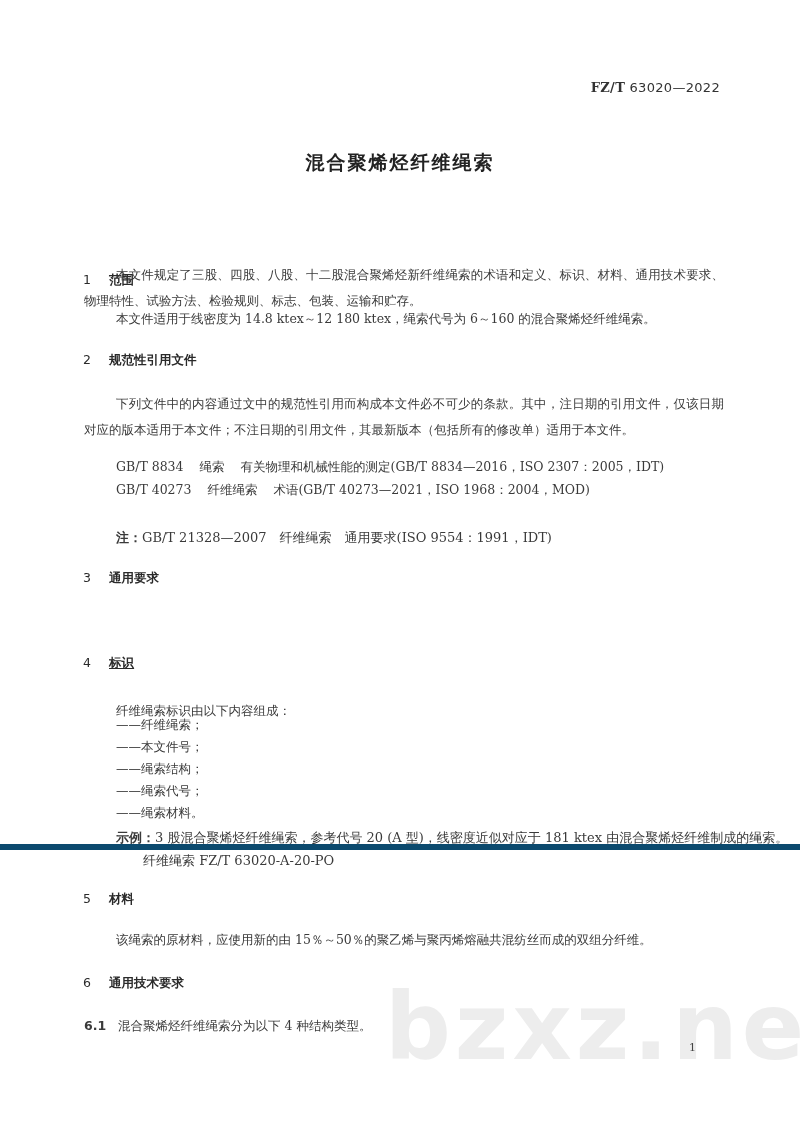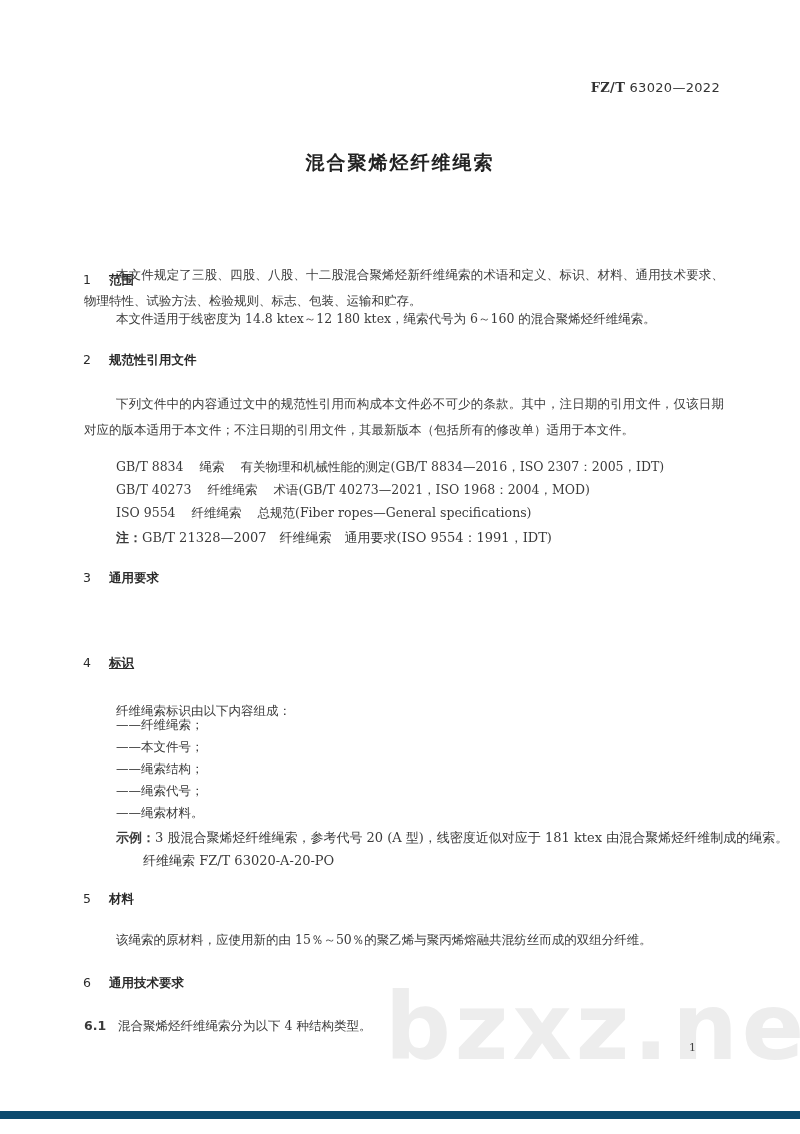--- a/index.html
+++ b/index.html
@@ -11,23 +11,23 @@
       width: 800px;
       height: 1134px;
       position: relative;
       overflow: hidden;
       font-family: "DejaVu Serif", "Liberation Serif", serif;
       color: #333333;
     }
     .page {
       position: absolute;
       left: 0; top: 0;
-      width: 800px; height: 1119px;
+      width: 800px; height: 850px;
       background: #ffffff;
-      border-bottom: 8px solid #0c4a6e;
+      border-bottom: 6px solid #0c4a6e;
       box-sizing: border-box;
     }
     .std-number {
       position: absolute;
       right: 80px;
       top: 80px;
       font-family: "DejaVu Sans", "Liberation Sans", sans-serif;
       font-size: 13px;
       color: #333;
       letter-spacing: 0.3px;
@@ -120,23 +120,20 @@
     <span class="num">2</span><span>规范性引用文件</span>
   </div>
   <div class="para indent" style="top:391px;">下列文件中的内容通过文中的规范性引用而构成本文件必不可少的条款。其中，注日期的引用文件，仅该日期对应的版本适用于本文件；不注日期的引用文件，其最新版本（包括所有的修改单）适用于本文件。</div>
 
   <div class="line" style="left:116px;top:459px;">
     <span>GB/T 8834</span><span class="gap"></span><span>绳索</span><span class="gap"></span><span>有关物理和机械性能的测定(GB/T 8834—2016，ISO 2307：2005，IDT)</span>
   </div>
   <div class="line" style="left:116px;top:482px;">
     <span>GB/T 40273</span><span class="gap"></span><span>纤维绳索</span><span class="gap"></span><span>术语(GB/T 40273—2021，ISO 1968：2004，MOD)</span>
   </div>
-  <div class="line" style="left:116px;top:505px;">
-    <span>ISO 9554</span><span class="gap"></span><span>纤维绳索</span><span class="gap"></span><span>总规范(Fiber ropes—General specifications)</span>
-  </div>
   <div class="line small" style="left:116px;top:529px;">
     <span class="note-label">注：</span><span>GB/T 21328—2007　纤维绳索　通用要求(ISO 9554：1991，IDT)</span>
   </div>
 
   <div class="heading" style="top:570px;">
     <span class="num">3</span><span>通用要求</span>
   </div>
 
   <div class="heading" style="top:655px;text-decoration:underline;">
     <span class="num">4</span><span>标识</span>

